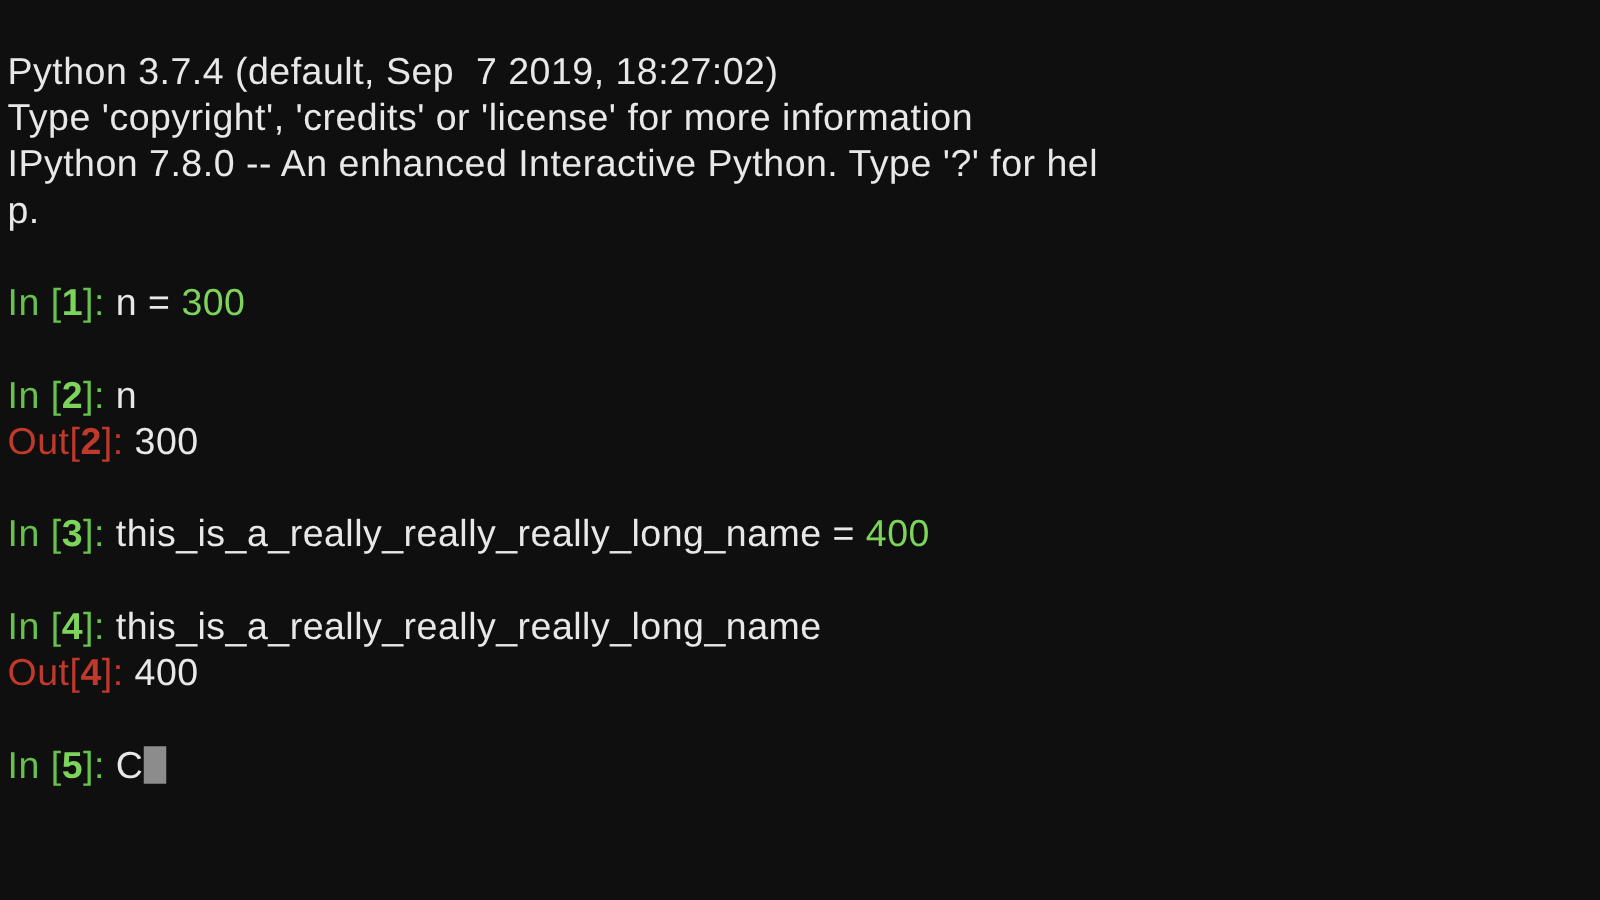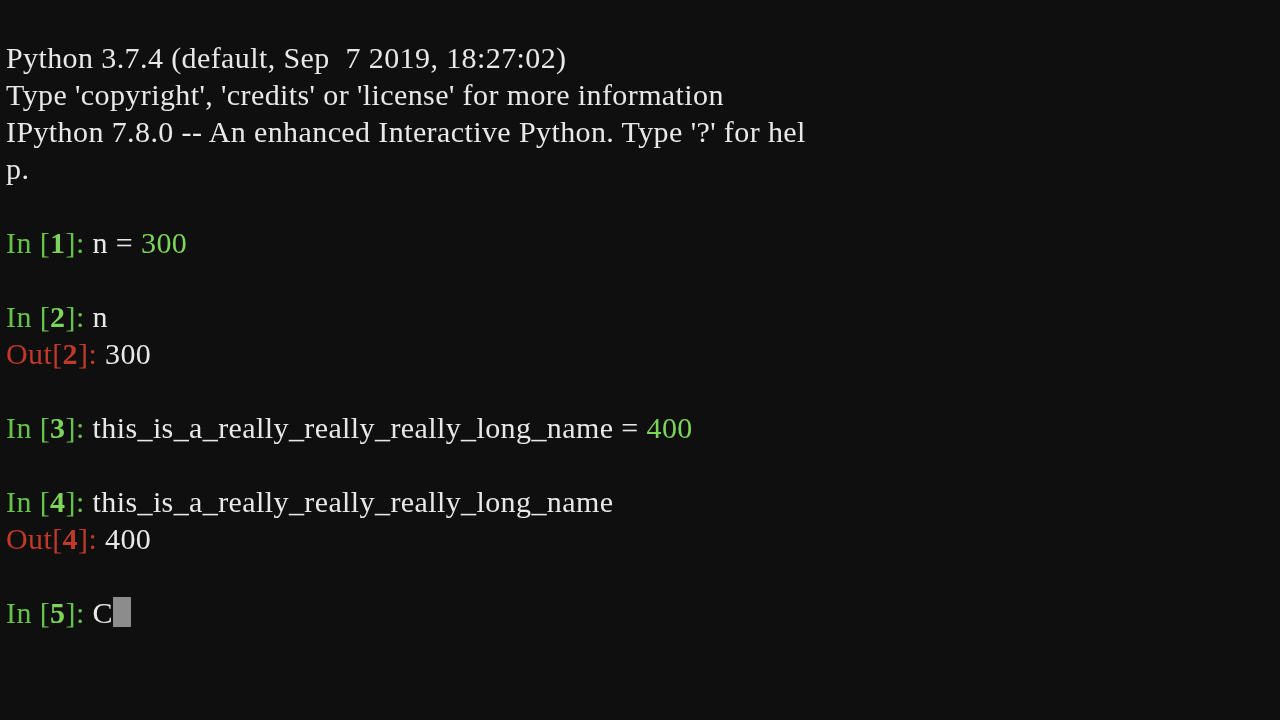--- a/index.html
+++ b/index.html
@@ -4,21 +4,21 @@
 <style>
   html, body {
     margin: 0;
     padding: 0;
     width: 1280px;
     height: 720px;
     background: #0f0f0f;
     overflow: hidden;
   }
   .terminal {
-    font-family: Liberation Serif, serif;
+    font-family: Liberation Sans, sans-serif;
     font-size: 30px;
     line-height: 37px;
     color: #e8e8e8;
     white-space: pre;
     padding: 2px 22px 0 6px;
     letter-spacing: 0.4px;
   }
   .banner   { color: #e8e8e8; }
   .in-word  { color: #66c24a; }       
   .in-brk   { color: #66c24a; }       

